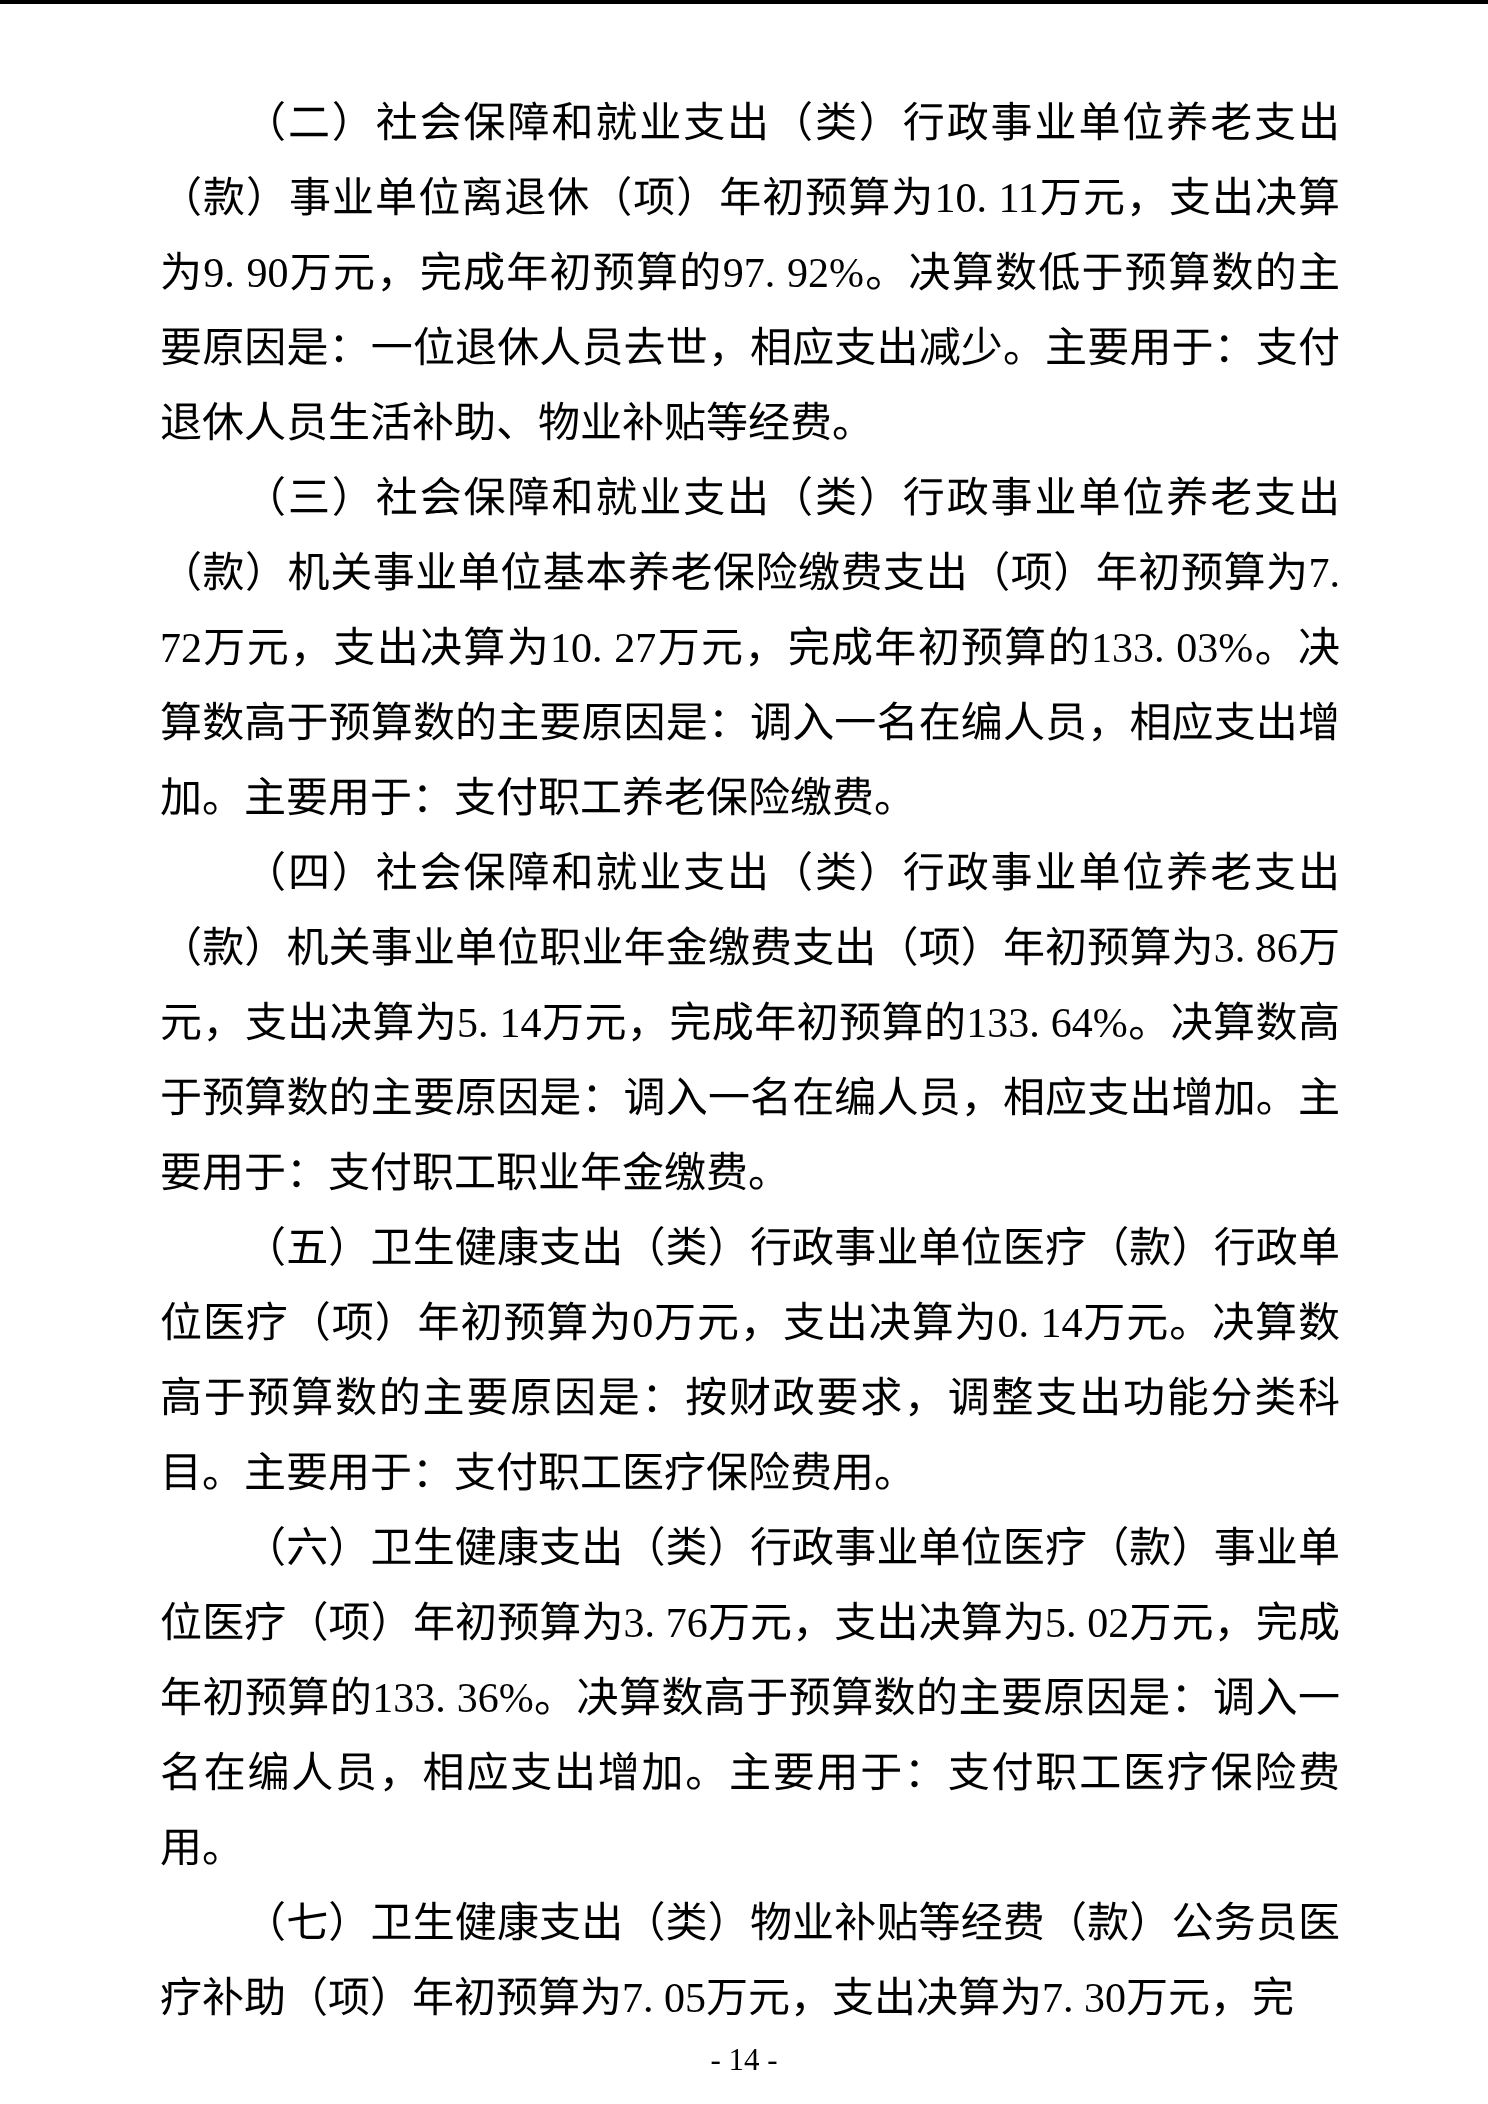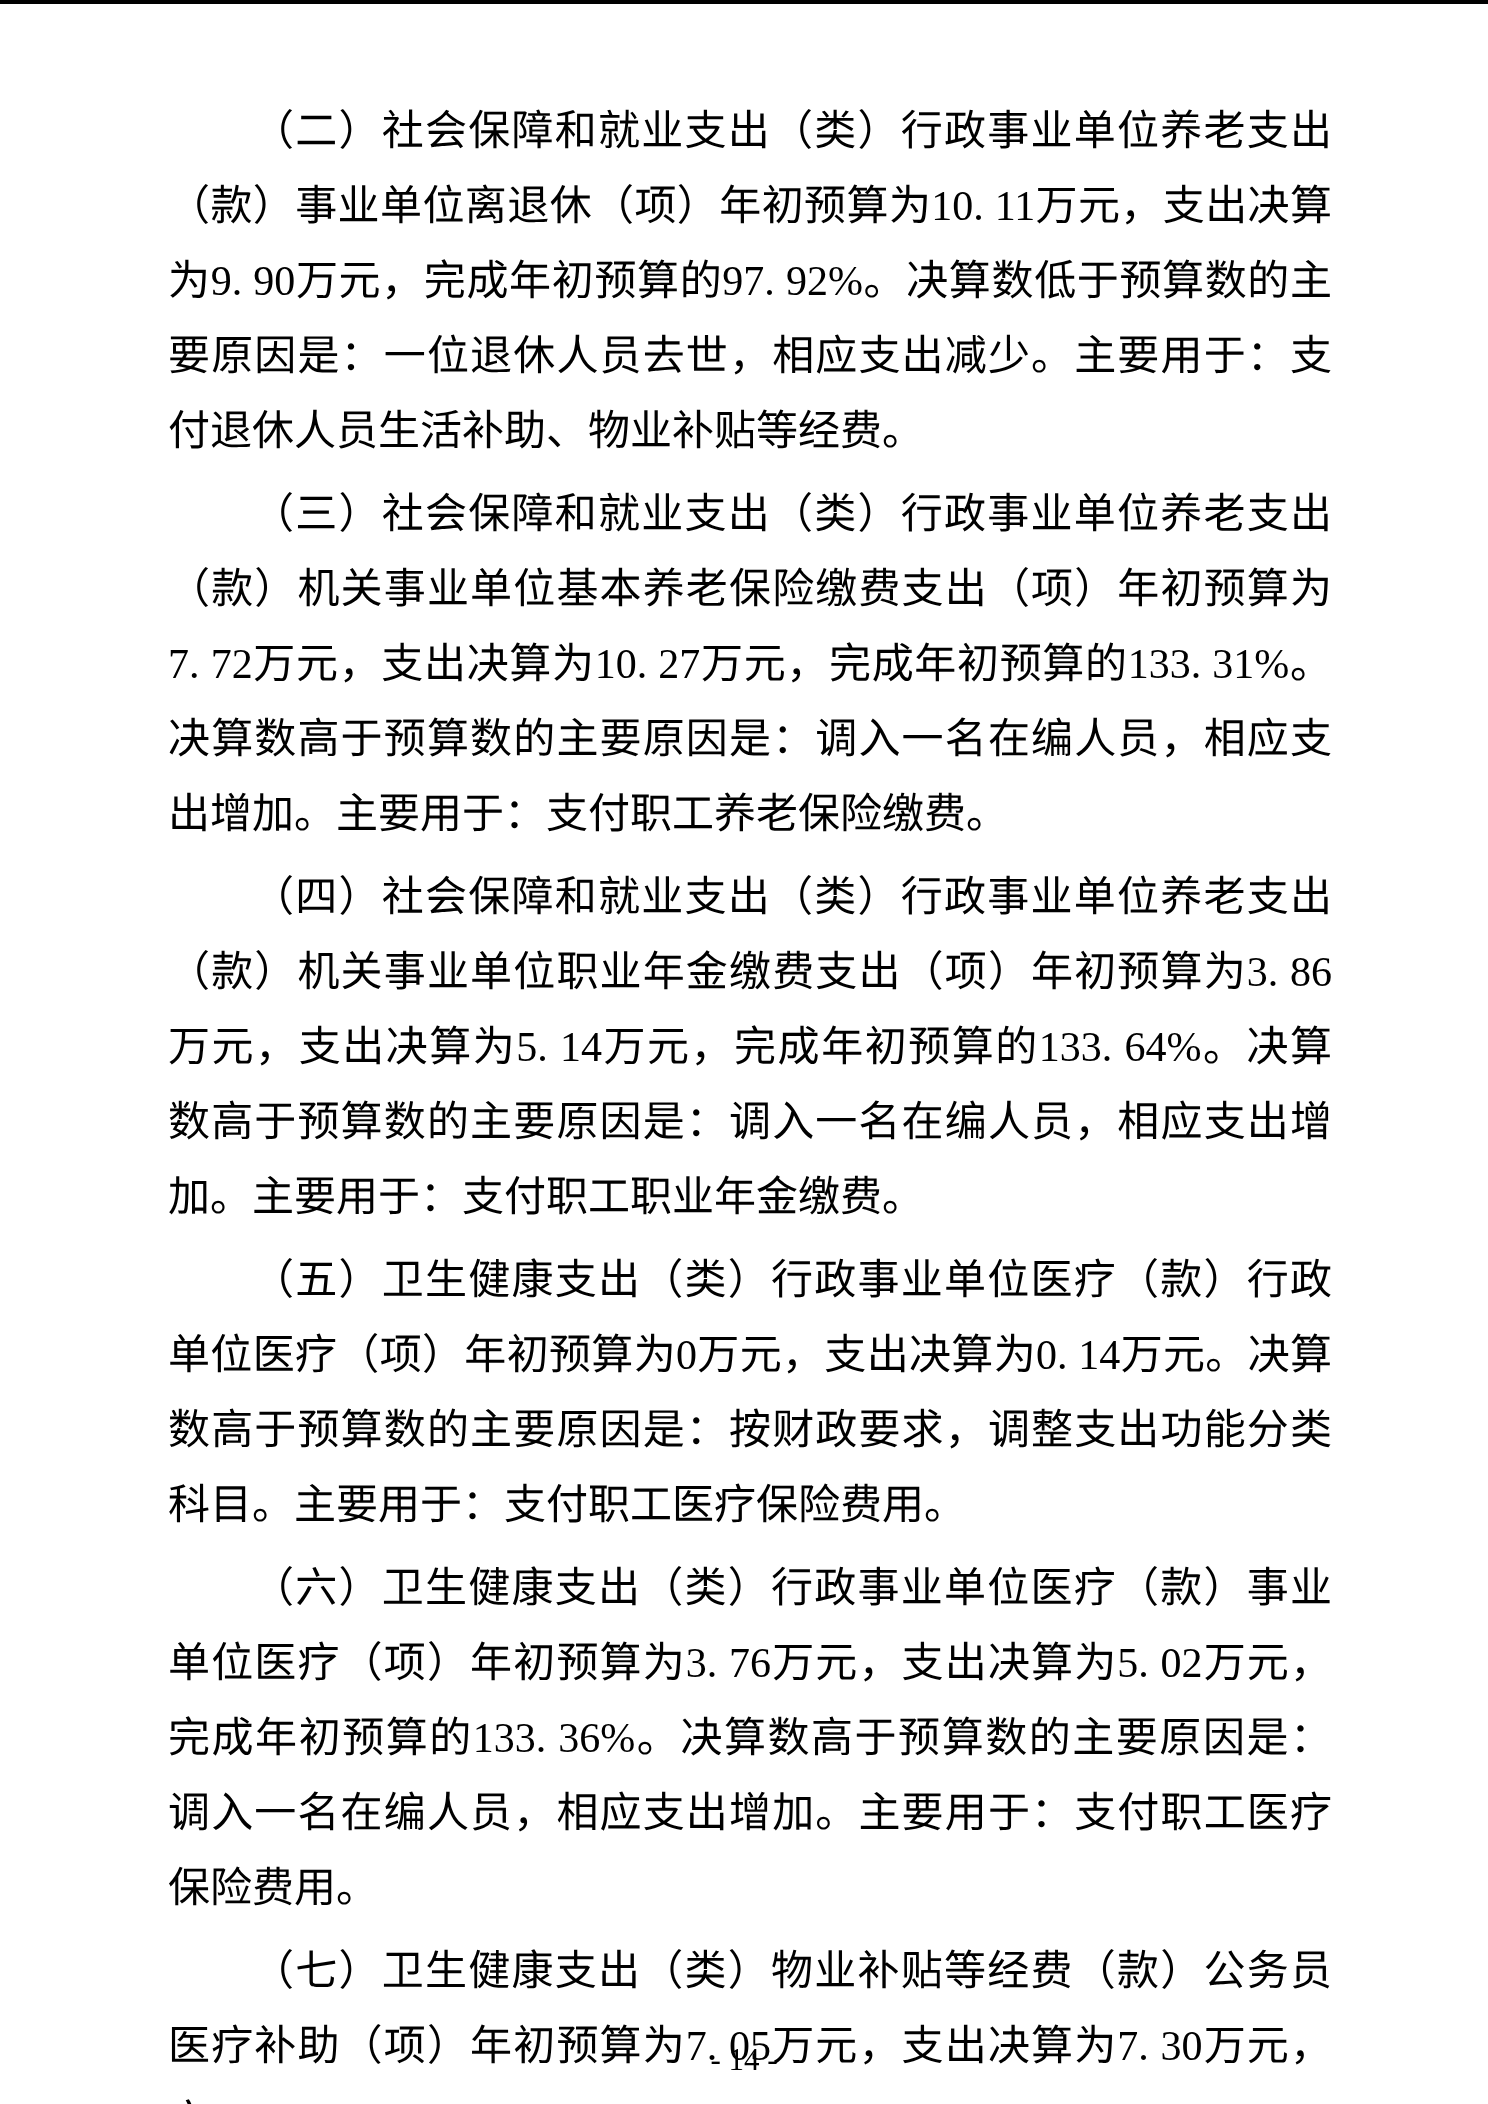--- a/index.html
+++ b/index.html
@@ -25,21 +25,21 @@
     height: 4px;
     background: #000000;
   }
   .body-text {
     position: absolute;
     top: 86px;
     left: 160px;
     width: 1180px;
   }
   .para {
-    margin: 8px;
+    margin: 0;
     padding: 0;
     font-size: 42px;
     line-height: 75px;
     text-align: justify;
     text-indent: 2em;
     letter-spacing: 0;
     word-break: break-all;
   }
   .footer {
     position: absolute;
@@ -53,21 +53,21 @@
   }
 </style>
 </head>
 <body>
 
 <div class="page">
   <div class="scan-top-line"></div>
 
   <div class="body-text">
     <p class="para">（二）社会保障和就业支出（类）行政事业单位养老支出（款）事业单位离退休（项）年初预算为10. 11万元，支出决算为9. 90万元，完成年初预算的97. 92%。决算数低于预算数的主要原因是：一位退休人员去世，相应支出减少。主要用于：支付退休人员生活补助、物业补贴等经费。</p>
-    <p class="para">（三）社会保障和就业支出（类）行政事业单位养老支出（款）机关事业单位基本养老保险缴费支出（项）年初预算为7. 72万元，支出决算为10. 27万元，完成年初预算的133. 31%。决算数高于预算数的主要原因是：调入一名在编人员，相应支出增加。主要用于：支付职工养老保险缴费。</p>
+    <p class="para">（三）社会保障和就业支出（类）行政事业单位养老支出（款）机关事业单位基本养老保险缴费支出（项）年初预算为7. 72万元，支出决算为10. 27万元，完成年初预算的133. 03%。决算数高于预算数的主要原因是：调入一名在编人员，相应支出增加。主要用于：支付职工养老保险缴费。</p>
     <p class="para">（四）社会保障和就业支出（类）行政事业单位养老支出（款）机关事业单位职业年金缴费支出（项）年初预算为3. 86万元，支出决算为5. 14万元，完成年初预算的133. 64%。决算数高于预算数的主要原因是：调入一名在编人员，相应支出增加。主要用于：支付职工职业年金缴费。</p>
     <p class="para">（五）卫生健康支出（类）行政事业单位医疗（款）行政单位医疗（项）年初预算为0万元，支出决算为0. 14万元。决算数高于预算数的主要原因是：按财政要求，调整支出功能分类科目。主要用于：支付职工医疗保险费用。</p>
     <p class="para">（六）卫生健康支出（类）行政事业单位医疗（款）事业单位医疗（项）年初预算为3. 76万元，支出决算为5. 02万元，完成年初预算的133. 36%。决算数高于预算数的主要原因是：调入一名在编人员，相应支出增加。主要用于：支付职工医疗保险费用。</p>
     <p class="para">（七）卫生健康支出（类）物业补贴等经费（款）公务员医疗补助（项）年初预算为7. 05万元，支出决算为7. 30万元，完</p>
   </div>
 
   <div class="footer">- 14 -</div>
 </div>
 
 </body></html>

